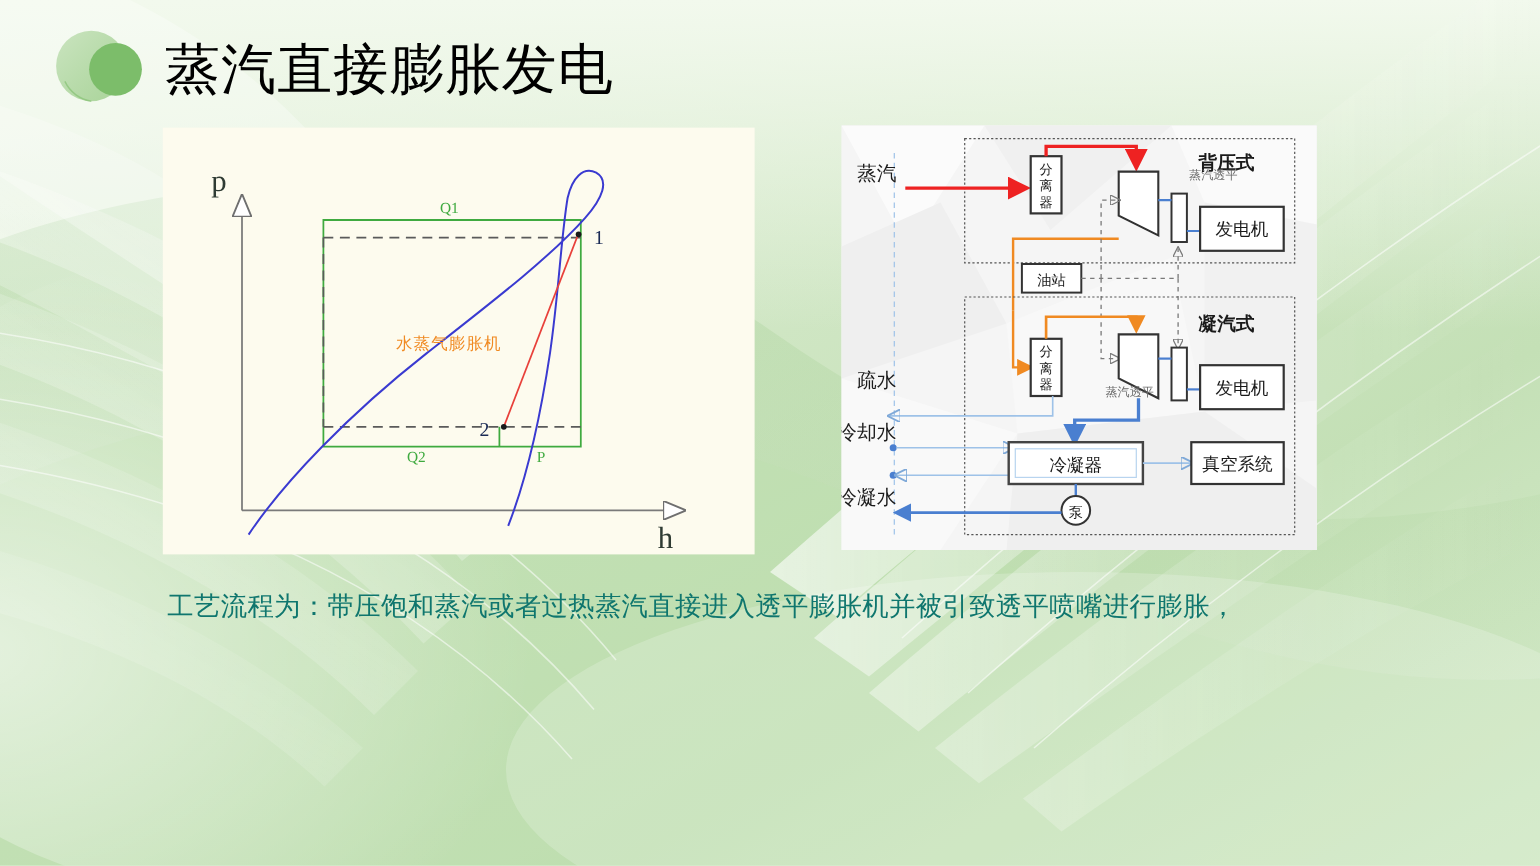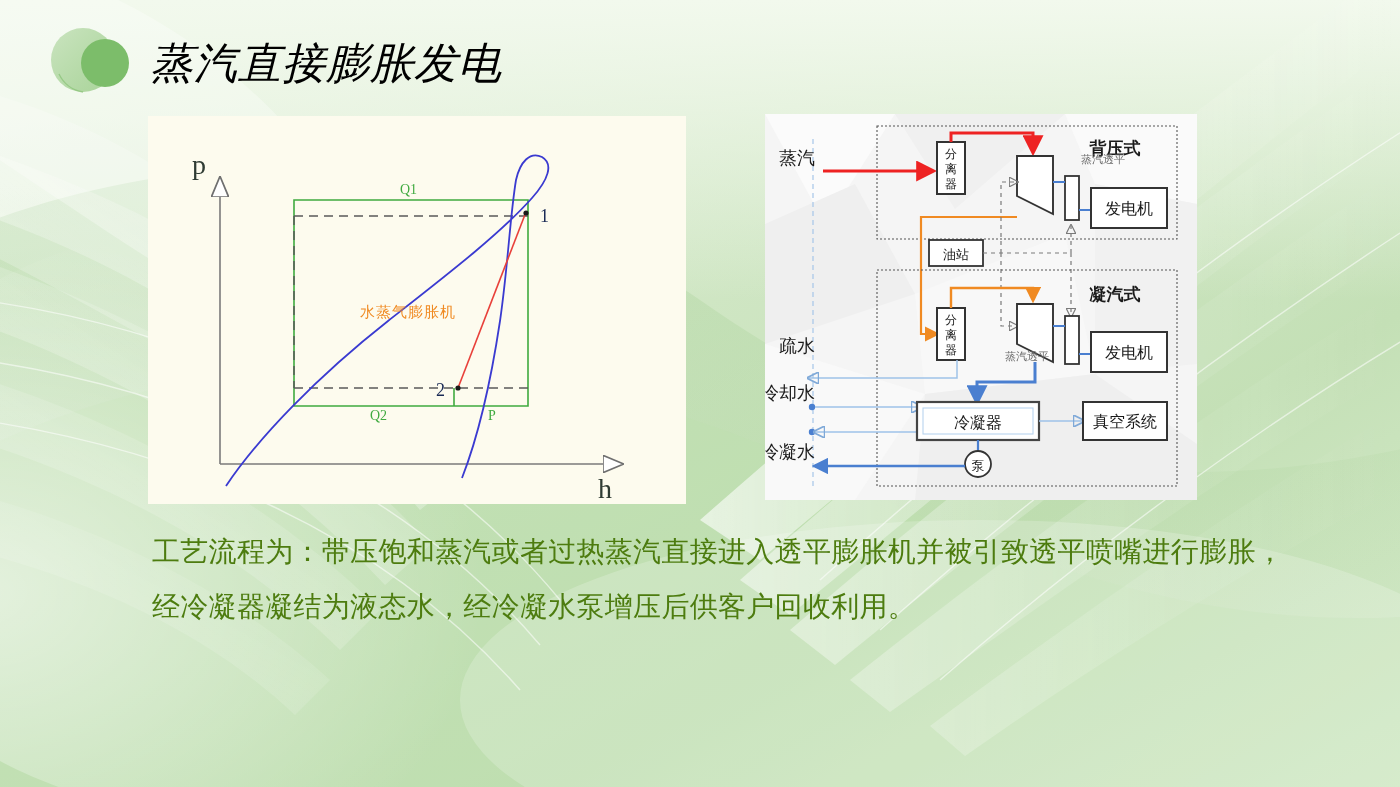--- a/index.html
+++ b/index.html
@@ -10,42 +10,42 @@
 
   
   #bg{position:absolute;inset:0;overflow:hidden;background:#cfe6c4;}
   .bgsvg{position:absolute;inset:0;width:1400px;height:787px;}
 
   
   #header{position:absolute;left:0;top:0;width:1400px;height:110px;}
   #logo{position:absolute;left:47px;top:22px;width:90px;height:78px;}
   #title{
     position:absolute;left:150px;top:36px;
-    font-size:43px;line-height:54px;color:#000;letter-spacing:1px;
-    white-space:nowrap;font-weight:400;font-style:italic;
+    font-size:50px;line-height:54px;color:#000;letter-spacing:1px;
+    white-space:nowrap;font-weight:400;
   }
 
   
   #chart-panel{
     position:absolute;left:148px;top:116px;width:538px;height:388px;
     background:#fdfbee;
   }
   #chart-svg{position:absolute;left:0;top:0;width:538px;height:388px;}
 
   
   #flow-panel{
     position:absolute;left:765px;top:114px;width:432px;height:386px;
     background:#f4f4f4;
   }
   #flow-svg{position:absolute;left:0;top:0;width:432px;height:386px;}
 
   
   #body-text{
     position:absolute;left:152px;top:524px;width:1120px;
-    color:#4d7c0f;font-size:28px;line-height:55px;
+    color:#0f766e;font-size:24px;line-height:55px;
     letter-spacing:0.3px;white-space:nowrap;
   }
   #body-text .ln{display:block;height:55px;}
 </style>
 </head>
 <body>
 
 <div id="bg">
   <svg class="bgsvg" viewBox="0 0 1400 787" preserveAspectRatio="none">
     <defs>
@@ -299,14 +299,13 @@
     <circle cx="213" cy="350" r="13" fill="#ffffff" stroke="#333" stroke-width="1.8"></circle>
     <text x="213" y="356" font-size="13" fill="#1a1a1a" text-anchor="middle">泵</text>
 
     <text x="50" y="344" font-size="18" fill="#1a1a1a" text-anchor="end">冷凝水</text>
     <path d="M200,352 L50,352" stroke="#4a7fd0" stroke-width="2.4" fill="none" marker-end="url(#aBlue)"></path>
   </svg>
 </div>
 
 <div id="body-text">
   <span class="ln">工艺流程为：带压饱和蒸汽或者过热蒸汽直接进入透平膨胀机并被引致透平喷嘴进行膨胀，</span>
-  <span class="ln">经冷凝器凝结为液态水，经冷凝水泵增压后供客户回收利用。</span>
 </div>
 
 </body></html>

